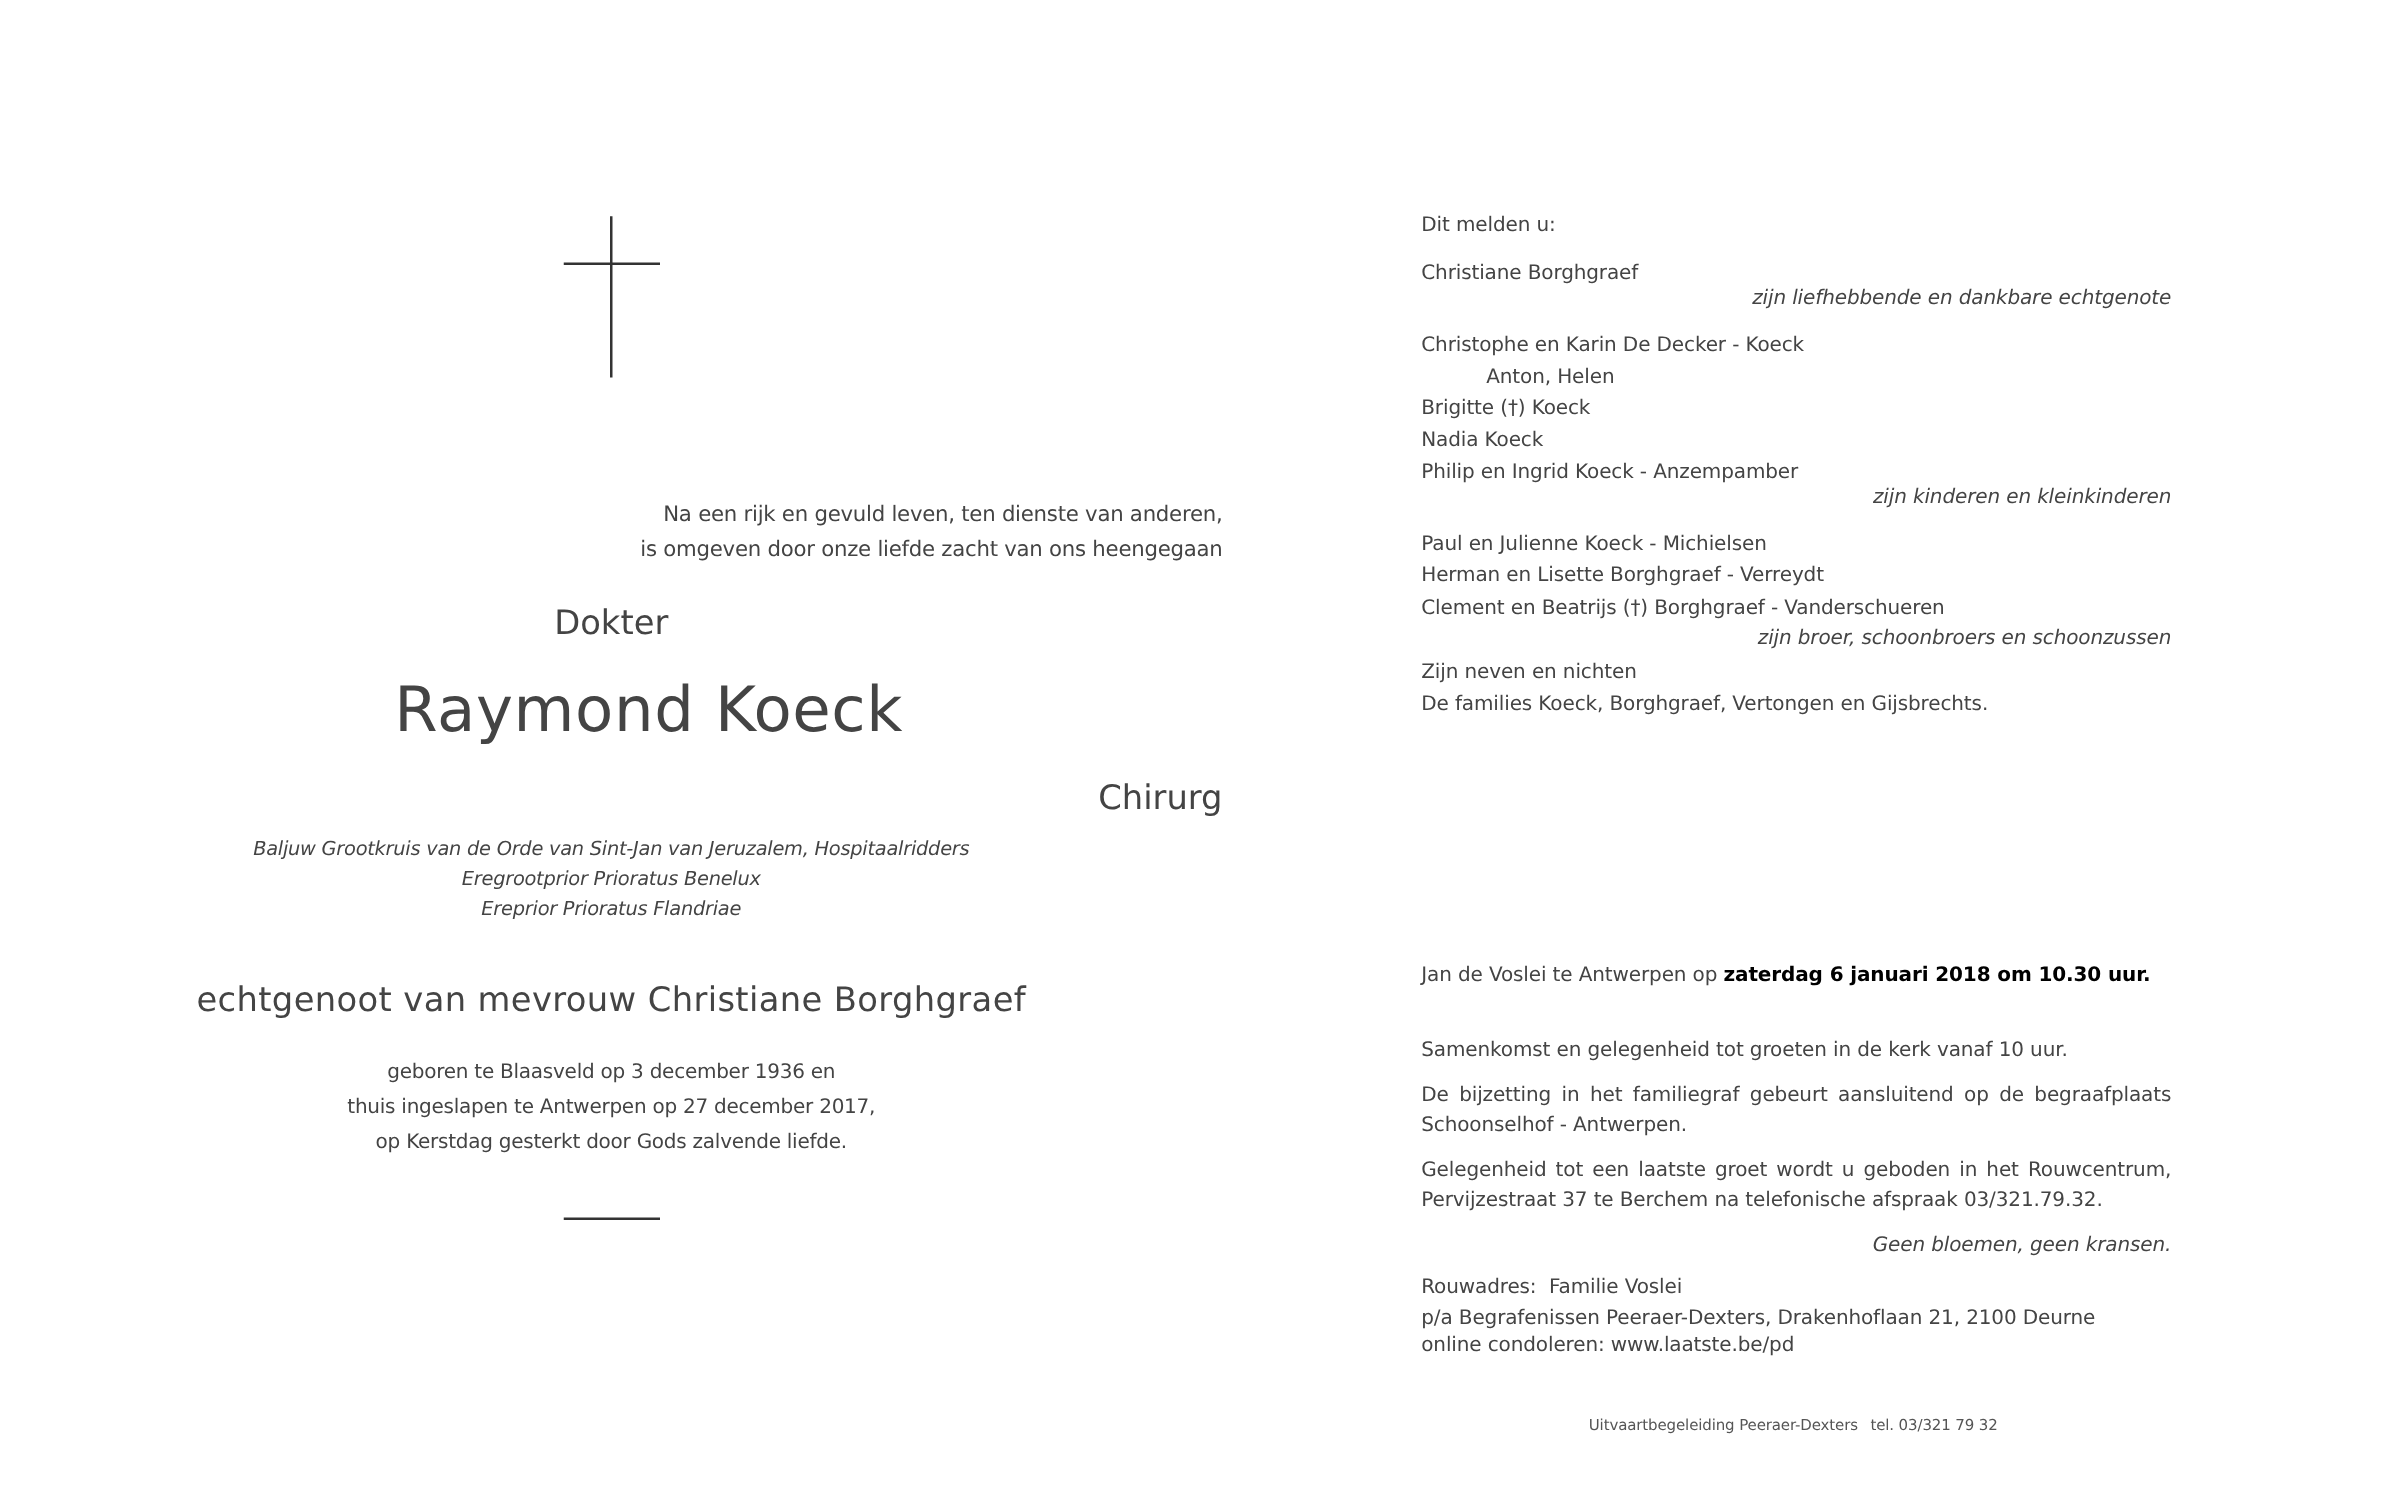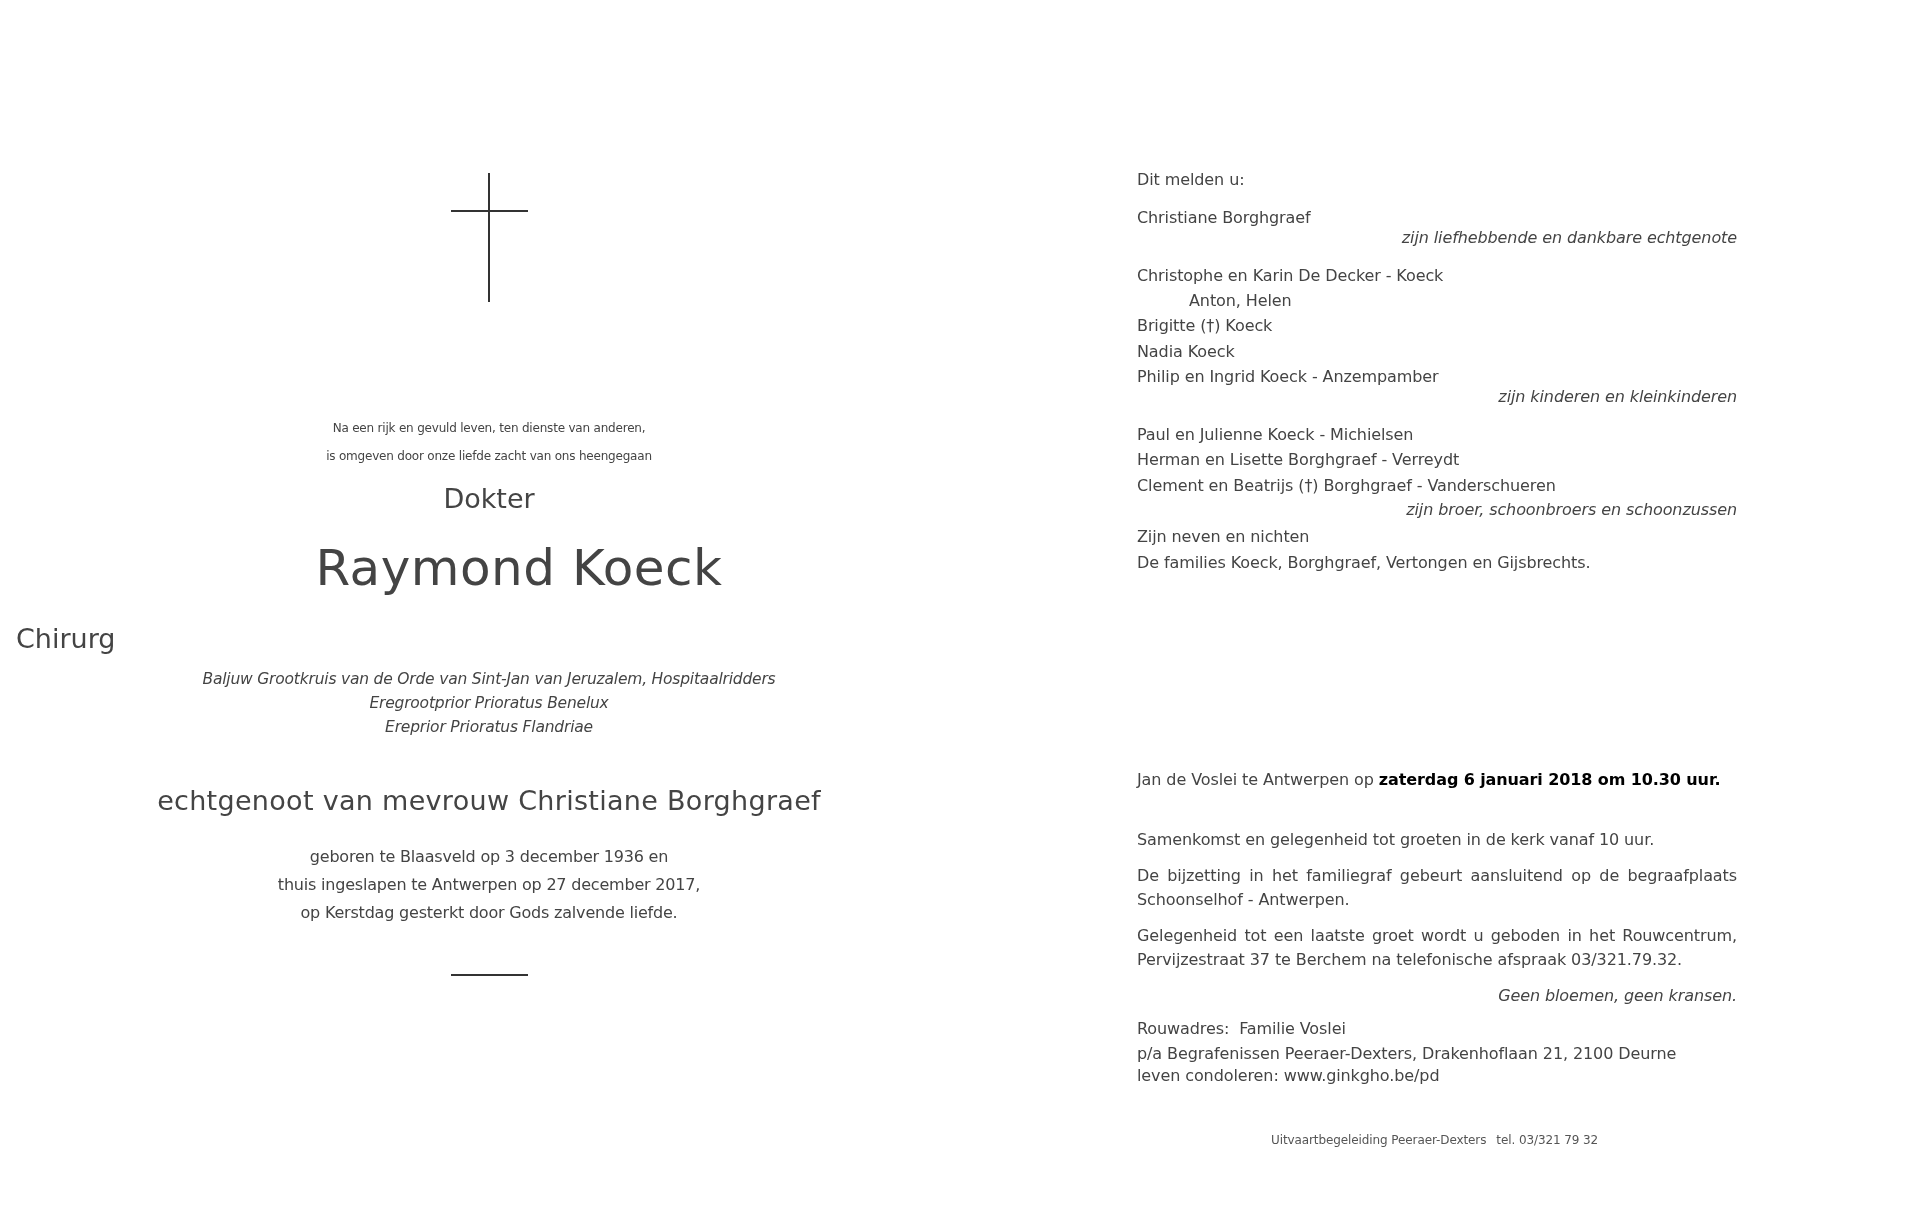--- a/index.html
+++ b/index.html
@@ -7,27 +7,27 @@
     width: 1924px; height: 1208px; position: relative; overflow: hidden;
     font-family: "DejaVu Sans", sans-serif;
     color: #444444;
   }
 
   
   #left { position: absolute; left: 0; top: 0; width: 978px; height: 1208px; }
   .cross-v { position: absolute; left: 488px; top: 173px; width: 2px; height: 129px; background: #333; }
   .cross-h { position: absolute; left: 451px; top: 210px; width: 77px; height: 2px; background: #333; }
 
-  .intro { position: absolute; left: 0; width: 978px; top: 414px; text-align: center;
-           font-size: 12px; line-height: 28px; letter-spacing: -0.2px; }
+  .intro { position: absolute; left: 0; width: 978px; top: 398px; text-align: right;
+           font-size: 17px; line-height: 28px; letter-spacing: -0.2px; }
   .title { position: absolute; left: 0; width: 978px; top: 481px; text-align: center;
            font-size: 27px; line-height: 36px; }
   .name { position: absolute; left: 0; width: 978px; top: 536px; text-align: center;
           font-size: 50px; line-height: 64px; letter-spacing: 0.5px; padding-left: 30px; }
-  .profession { position: absolute; left: 16px; width: 978px; top: 621px; text-align: left;
+  .profession { position: absolute; left: 0; width: 978px; top: 621px; text-align: right;
                 font-size: 27px; line-height: 36px; }
   .honors { position: absolute; left: 0; width: 978px; top: 667px; text-align: center;
             font-size: 15.5px; line-height: 24px; font-style: italic; letter-spacing: -0.2px; }
   .spouse { position: absolute; left: 0; width: 978px; top: 783px; text-align: center;
             font-size: 27px; line-height: 36px; letter-spacing: 0.3px; }
   .life { position: absolute; left: 0; width: 978px; top: 843px; text-align: center;
           font-size: 16px; line-height: 28px; letter-spacing: -0.2px; }
   .divider { position: absolute; left: 451px; top: 974px; width: 77px; height: 2px; background: #333; }
 
   
@@ -108,18 +108,18 @@
   <div class="para" style="top:864px">De bijzetting in het familiegraf gebeurt aansluitend op de begraafplaats Schoonselhof - Antwerpen.</div>
 
   <div class="para" style="top:924px">Gelegenheid tot een laatste groet wordt u geboden in het Rouwcentrum, Pervijzestraat 37 te Berchem na telefonische afspraak 03/321.79.32.</div>
 
   <div class="para right-align" style="top:984px">Geen bloemen, geen kransen.</div>
 
   <div class="r-line" style="top:1019px">
     <span>Rouwadres:</span>&nbsp;&nbsp;<span>Familie Voslei</span>
   </div>
   <div class="r-line" style="top:1044px">p/a Begrafenissen Peeraer-Dexters, Drakenhoflaan 21, 2100 Deurne</div>
-  <div class="r-line" style="top:1066px">leven condoleren: www.ginkgho.be/pd</div>
+  <div class="r-line" style="top:1066px">online condoleren: www.laatste.be/pd</div>
 </div>
 
 <div class="footer">
   <span>Uitvaartbegeleiding Peeraer-Dexters</span><span class="gap"></span><span>tel. 03/321 79 32</span>
 </div>
 
 </body></html>

